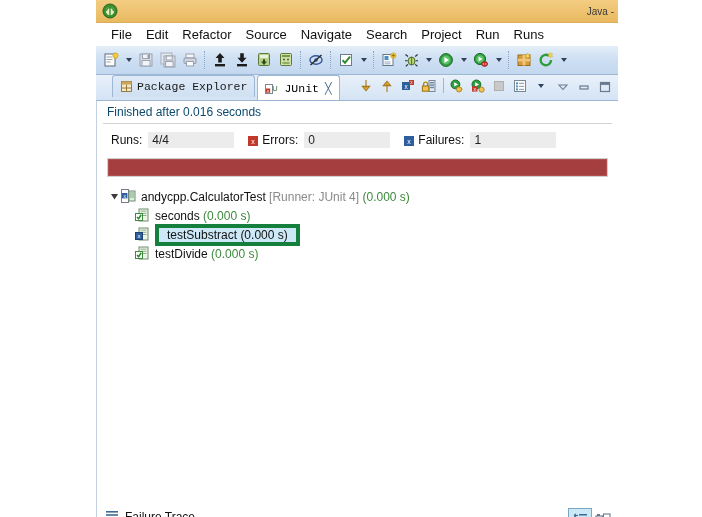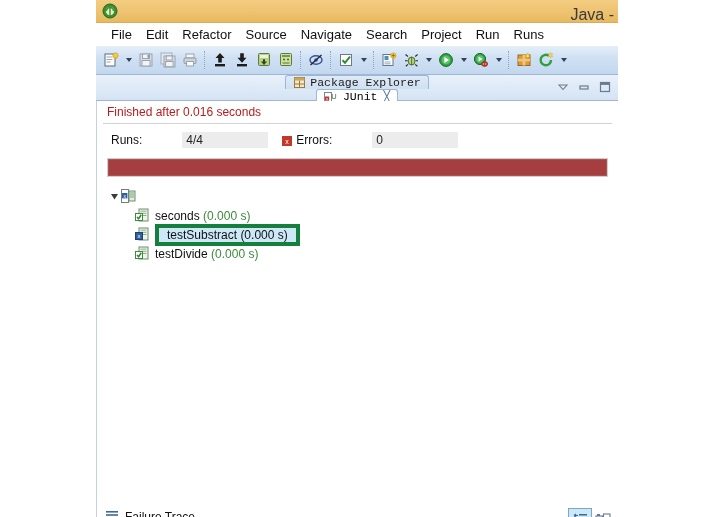--- a/index.html
+++ b/index.html
@@ -29,21 +29,21 @@
     height: 22px;
     background: linear-gradient(to bottom, #f4cd82 0%, #eec372 50%, #e8b95f 100%);
     border-bottom: 1px solid #d9ad5c;
   }
   .title-logo {
     position: absolute; left: 6px; top: 3px;
     width: 16px; height: 16px;
   }
   .title-text {
     position: absolute; right: 4px; top: 6px;
-    font-size: 16px; color: #3a3a3a;
+    font-size: 10px; color: #3a3a3a;
     white-space: nowrap;
   }
 
   
   .menubar {
     position: relative;
     height: 23px;
     background: #ffffff;
     display: flex;
     align-items: center;
@@ -89,24 +89,23 @@
     border-top: 4px solid #31435c;
   }
 
   
   .tabbar {
     position: relative;
     height: 25px;
     background: linear-gradient(to bottom, #e9f1fa 0%, #d4e3f4 100%);
     border-bottom: 1px solid #9db7d4;
     display: flex;
-    align-items: center;
-    padding-left: 2px;
+    align-items: flex-start;
+    padding-left: 16px;
     white-space: nowrap;
-    flex-direction: column;
   }
   .tab {
     height: 21px;
     display: inline-flex; align-items: center;
     padding: 0 7px;
     font-size: 11.5px;
     font-family: "Liberation Mono", monospace;
     color: #1a1a1a;
     border: 1px solid #9db7d4;
     border-bottom: none;
@@ -135,37 +134,36 @@
   .vt-right { position: absolute; right: 3px; bottom: 3px; display: flex; align-items: center; }
 
   
   .viewbody {
     position: relative;
     height: 469px;
     background: #ffffff;
     border-left: 1px solid #c2d0df;
   }
   .status-line {
-    font-size: 12px; color: #b91c1c;
+    font-size: 12px; color: #0c4a6e;
     padding: 4px 0 4px 10px;
   }
   .hr { height:1px; background:#d3d3d3; margin: 0 6px; }
 
   .counters {
     display: flex; align-items: center;
     font-size: 12px; color: #111;
     padding: 8px 0 8px 14px;
   }
   .ctr-label { margin-right: 6px; text-align: right; }
   .ctr-value {
     background: #ececec;
     min-width: 78px;
     padding: 1px 4px;
     color: #222;
-    margin-left: 34px;
   }
   .ctr-group { display:flex; align-items:center; }
   .ctr-icon { width: 10px; height: 10px; margin-right: 4px; display:inline-block; }
 
   .progressbar {
     margin: 2px 10px 0 10px;
     height: 17px;
     background: #A53E3E;
     border: 1px solid #cfcfcf;
     box-shadow: inset 0 0 0 1px #b05050;
@@ -547,20 +545,30 @@
         <div class="ctr-group" style="margin-left:14px">
           <span class="ctr-icon">
             <svg width="10" height="10" viewBox="0 0 10 10">
               <rect width="10" height="10" fill="#c0392b"></rect>
               <text x="5" y="7.6" font-size="7" fill="#ffffff" font-family="Liberation Sans, sans-serif" text-anchor="middle">x</text>
             </svg>
           </span>
           <span class="ctr-label">Errors:</span>
           <span class="ctr-value">0</span>
         </div>
+        <div class="ctr-group" style="margin-left:14px">
+          <span class="ctr-icon">
+            <svg width="10" height="10" viewBox="0 0 10 10">
+              <rect width="10" height="10" fill="#2d5f9e"></rect>
+              <text x="5" y="7.6" font-size="7" fill="#ffffff" font-family="Liberation Sans, sans-serif" text-anchor="middle">x</text>
+            </svg>
+          </span>
+          <span class="ctr-label">Failures:</span>
+          <span class="ctr-value">1</span>
+        </div>
       </div>
 
       <div class="progressbar"></div>
 
       <div class="tree">
 
         <div class="tree-row">
           <span class="twisty">
             <svg width="9" height="9" viewBox="0 0 9 9">
                 <path d="M1 2 H8 L4.5 7.4 Z" fill="#3b3b3b"></path>
@@ -569,20 +577,25 @@
           <span class="node-icon">
             <svg width="15" height="14" viewBox="0 0 15 14">
               <rect x="0.5" y="0.5" width="7" height="13" fill="#ffffff" stroke="#6f7d8c"></rect>
               <rect x="1" y="4" width="5.4" height="5.4" fill="#2d5f9e"></rect>
               <text x="3.7" y="8.5" font-size="5" fill="#ffffff" font-family="Liberation Sans, sans-serif" text-anchor="middle">x</text>
               <rect x="8" y="2" width="6" height="10" fill="#dff0da" stroke="#6f8c6f"></rect>
               <rect x="9" y="3.5" width="4" height="1" fill="#7fa87f"></rect>
               <rect x="9" y="5.5" width="4" height="1" fill="#7fa87f"></rect>
               <rect x="9" y="7.5" width="4" height="1" fill="#7fa87f"></rect>
             </svg>
+          </span>
+          <span class="rowlabel">
+            <span>andycpp.CalculatorTest</span>
+            <span class="runner">[Runner: JUnit 4]</span>
+            <span class="time">(0.000 s)</span>
           </span>
         </div>
 
         <div class="tree-row">
           <span class="indent"></span>
           <span class="node-icon">
             <svg width="15" height="14" viewBox="0 0 15 14">
               <rect x="4" y="1" width="9" height="12" fill="#eef5e8" stroke="#6f8c6f"></rect>
               <rect x="5.5" y="2.6" width="6" height="1" fill="#8fae8f"></rect>
               <rect x="5.5" y="4.8" width="6" height="1" fill="#8fae8f"></rect>

